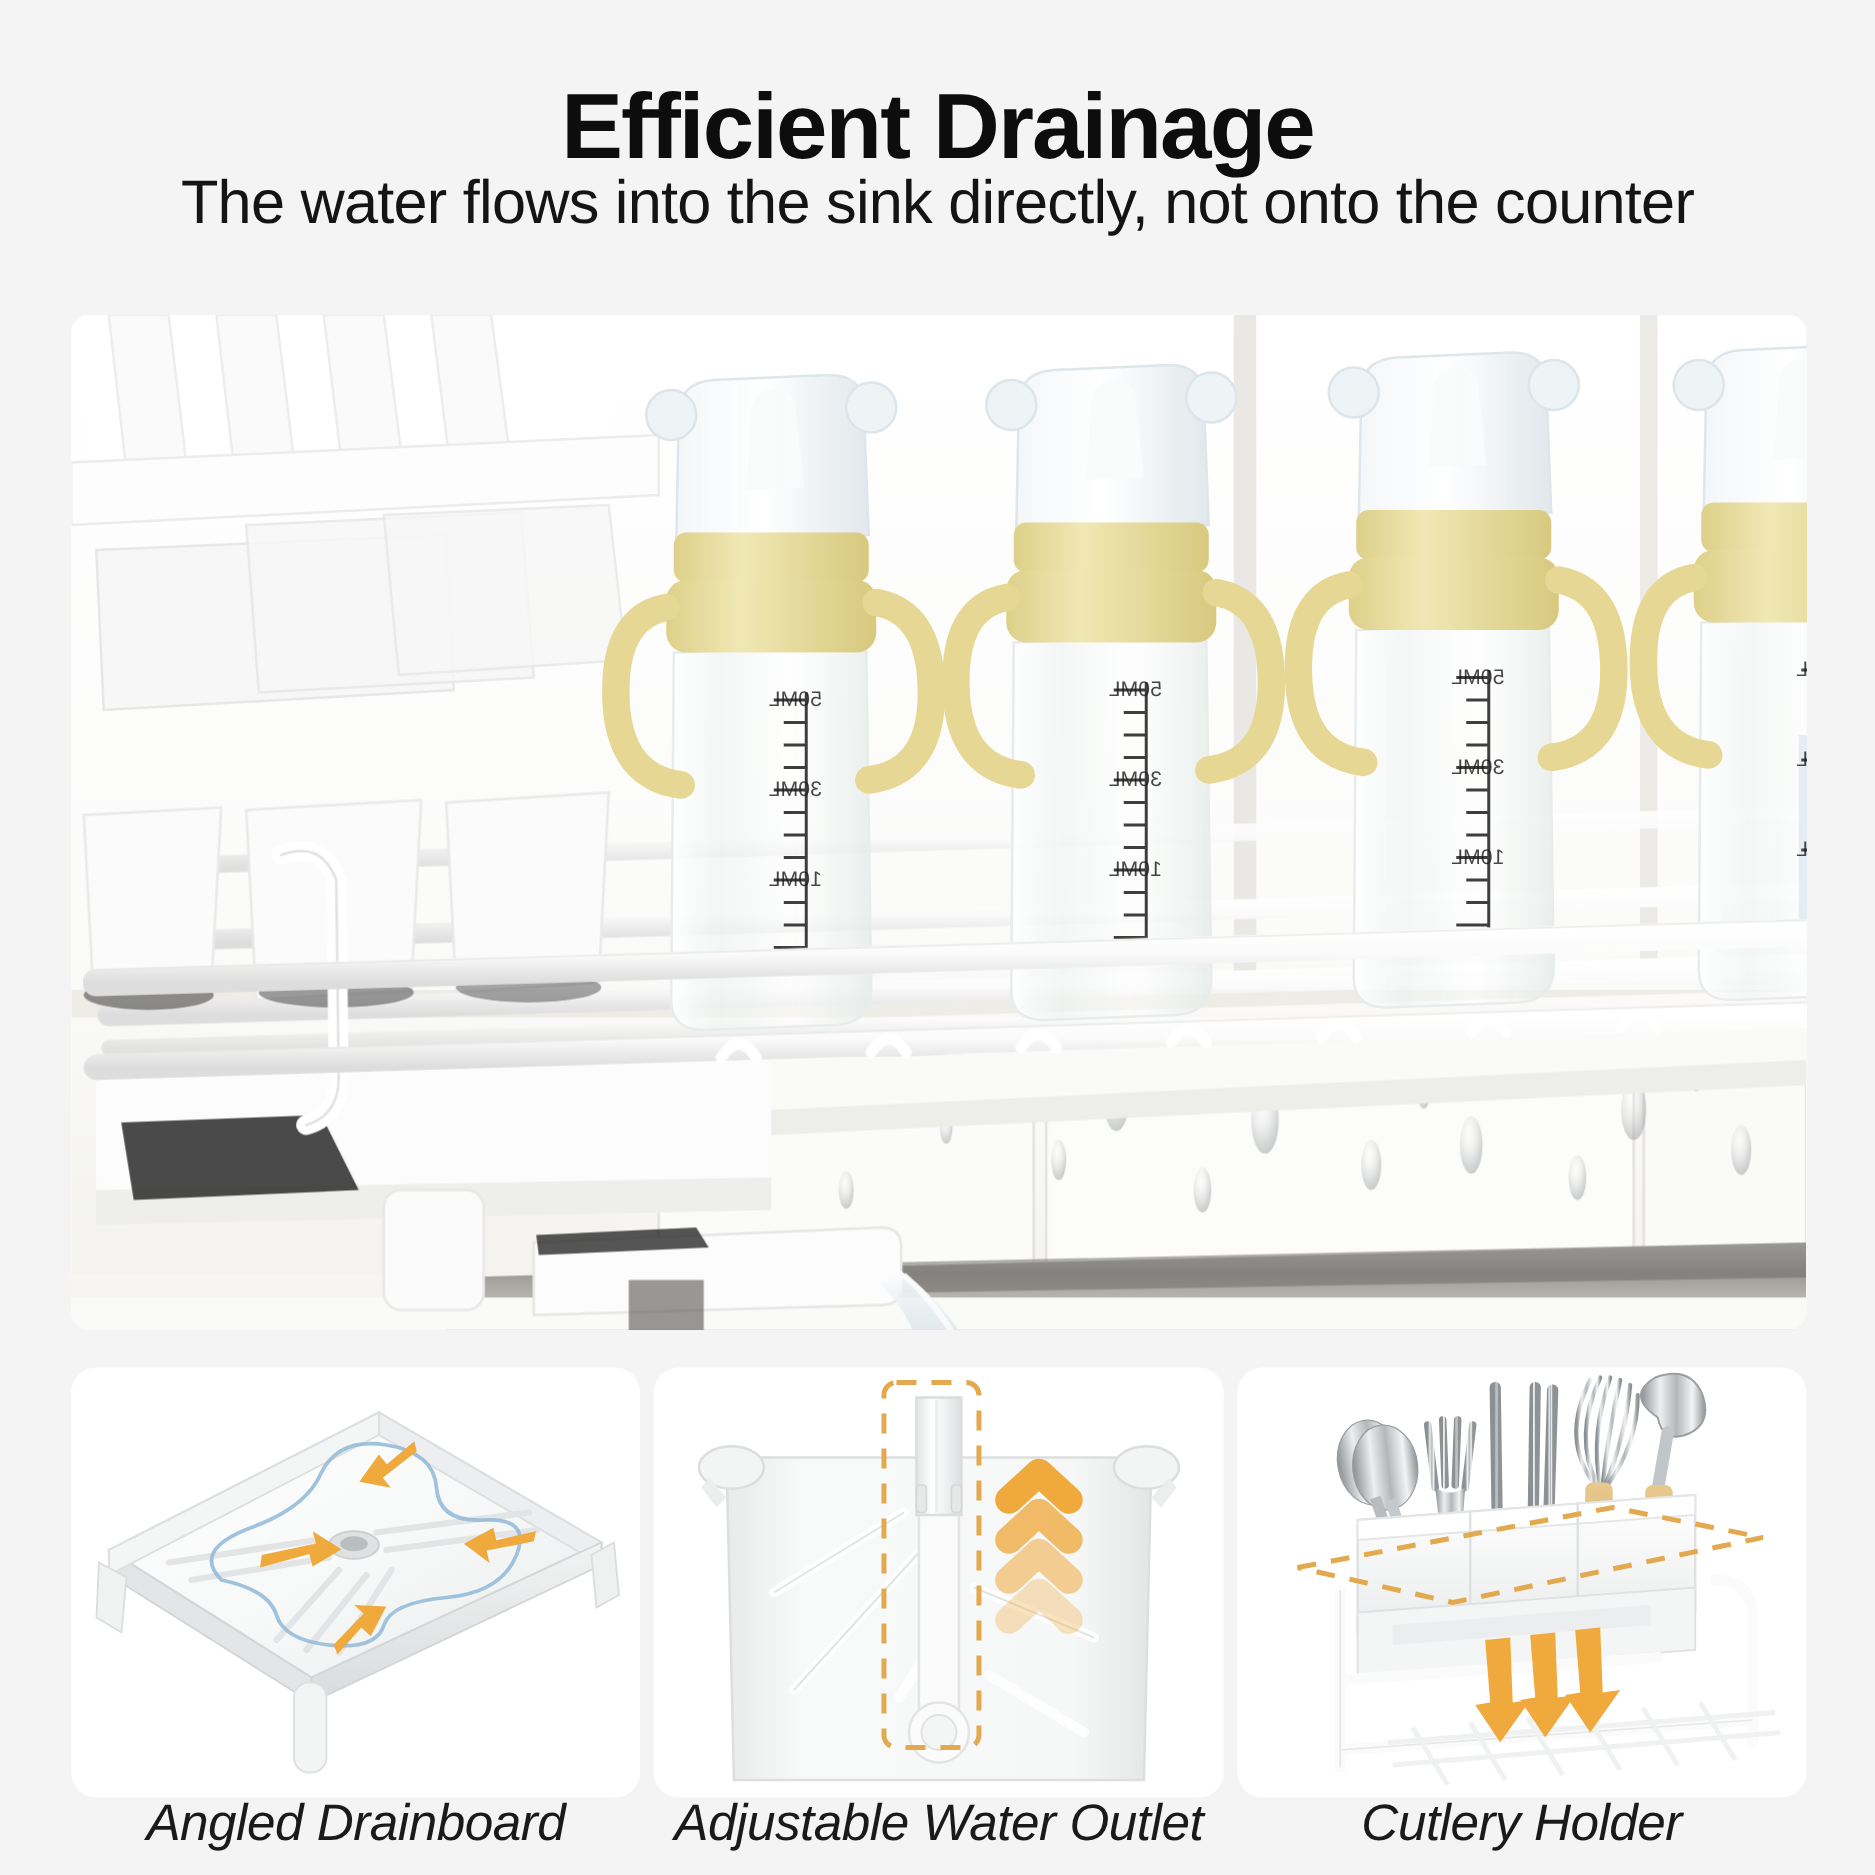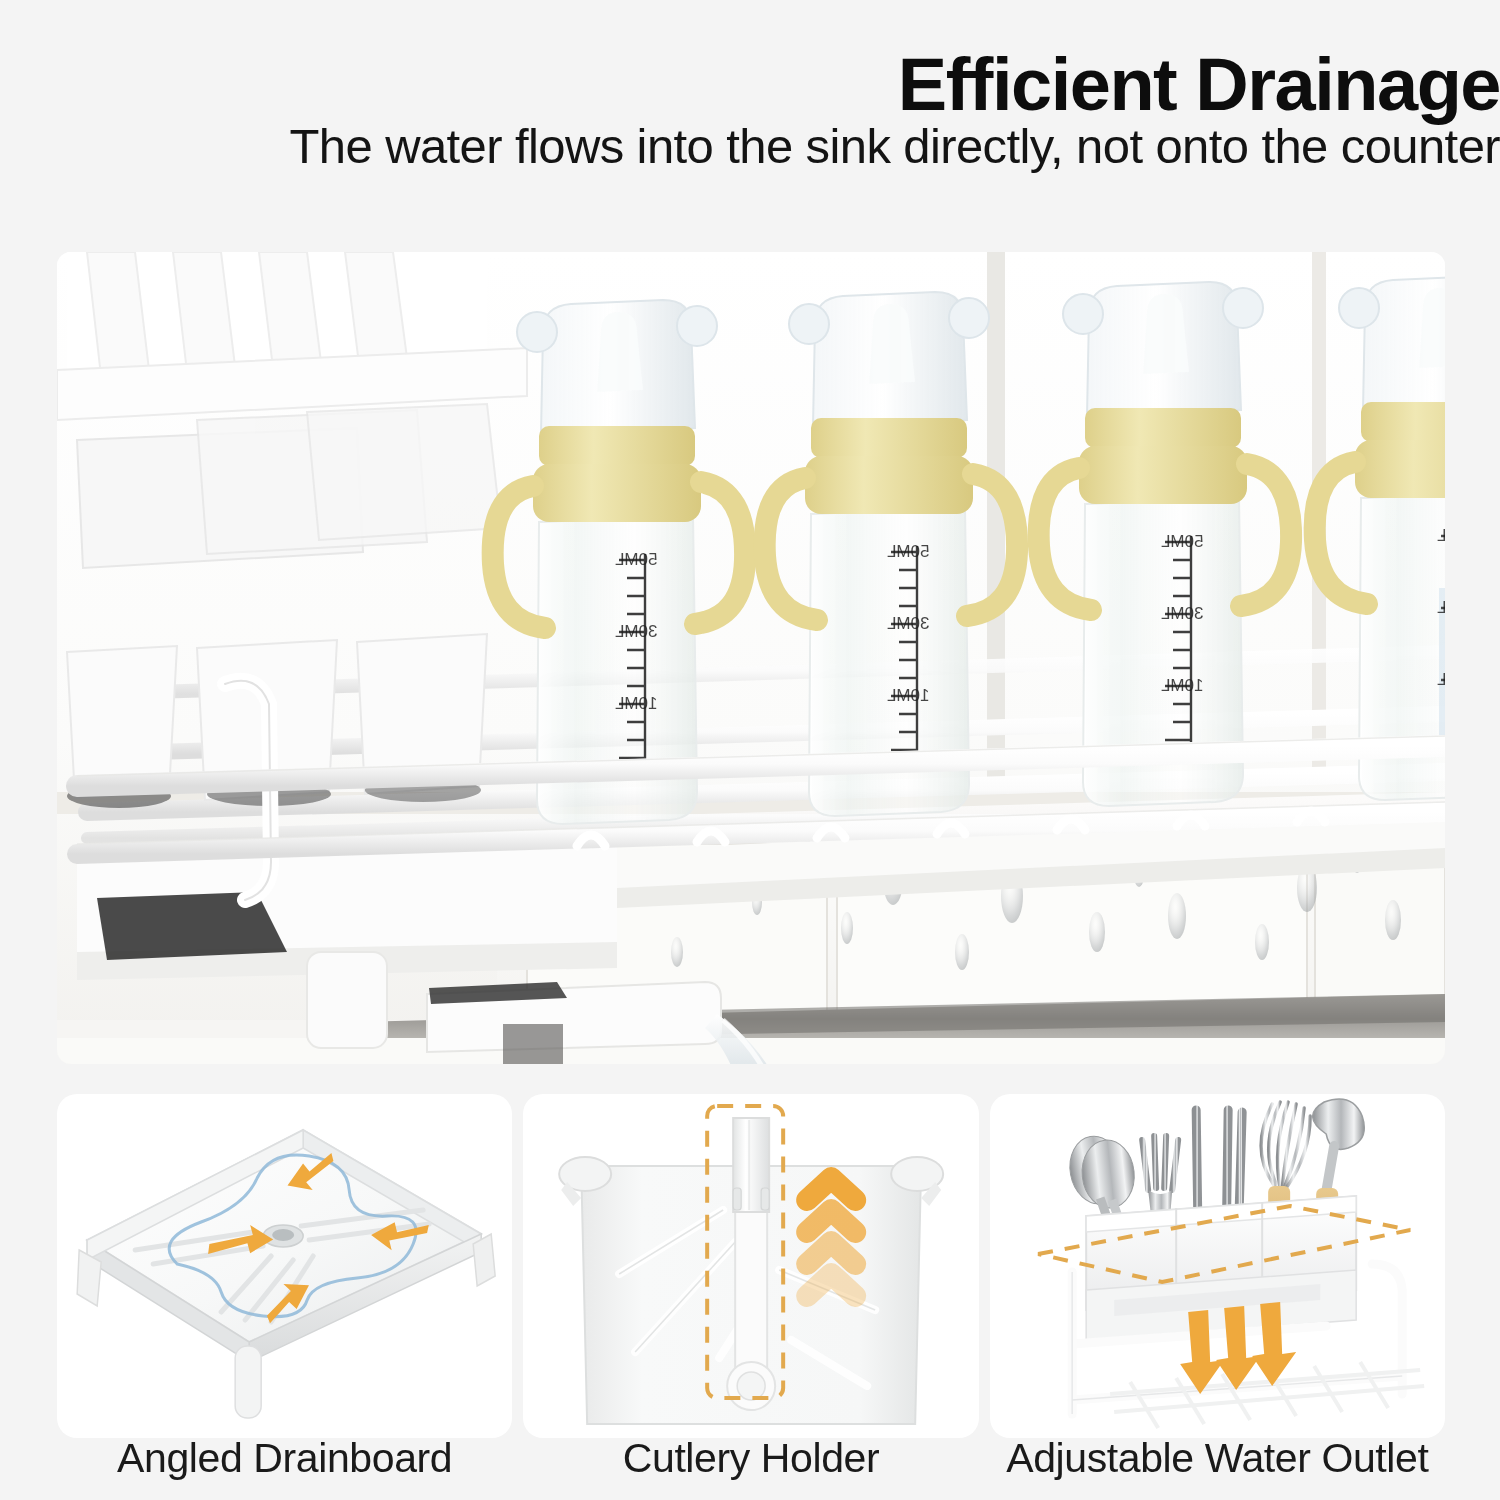--- a/index.html
+++ b/index.html
@@ -13,22 +13,22 @@
   body {
     background: #f4f4f4;
     font-family: "Liberation Sans", sans-serif;
     color: #121212;
     position: relative;
   }
 
   
   .header {
     width: 1500px;
-    padding-top: 48px;
-    text-align: right;
+    padding-top: 64px;
+    text-align: center;
   }
 
   .headline {
     font-size: 74px;
     font-weight: bold;
     letter-spacing: -1.5px;
     color: #0d0d0d;
     line-height: 1.0;
   }
 
@@ -77,20 +77,21 @@
 
   
   .captions {
     position: absolute;
     left: 57px;
     top: 1438px;
     width: 1388px;
     height: 62px;
     display: flex;
     gap: 11px;
+    font-style: italic;
   }
 
   .caption {
     flex: 1 1 0;
     text-align: center;
     font-size: 41px;
     font-weight: 400;
     color: #1a1a1a;
     letter-spacing: -0.4px;
     line-height: 1.0;
@@ -588,15 +589,15 @@
         <path d="M198 218 L218 216 L220 268 L234 266 L210 300 L190 270 L202 268 Z"></path>
         <path d="M234 214 L254 212 L256 264 L270 262 L246 296 L226 266 L238 264 Z"></path>
         <path d="M270 210 L290 208 L292 260 L306 258 L282 292 L262 262 L274 260 Z"></path>
       </g>
     </svg>
   </div>
 </div>
 
 <div class="captions">
   <div class="caption">Angled Drainboard</div>
+  <div class="caption">Adjustable Water Outlet</div>
   <div class="caption">Cutlery Holder</div>
-  <div class="caption">Adjustable Water Outlet</div>
 </div>
 
 </body></html>

